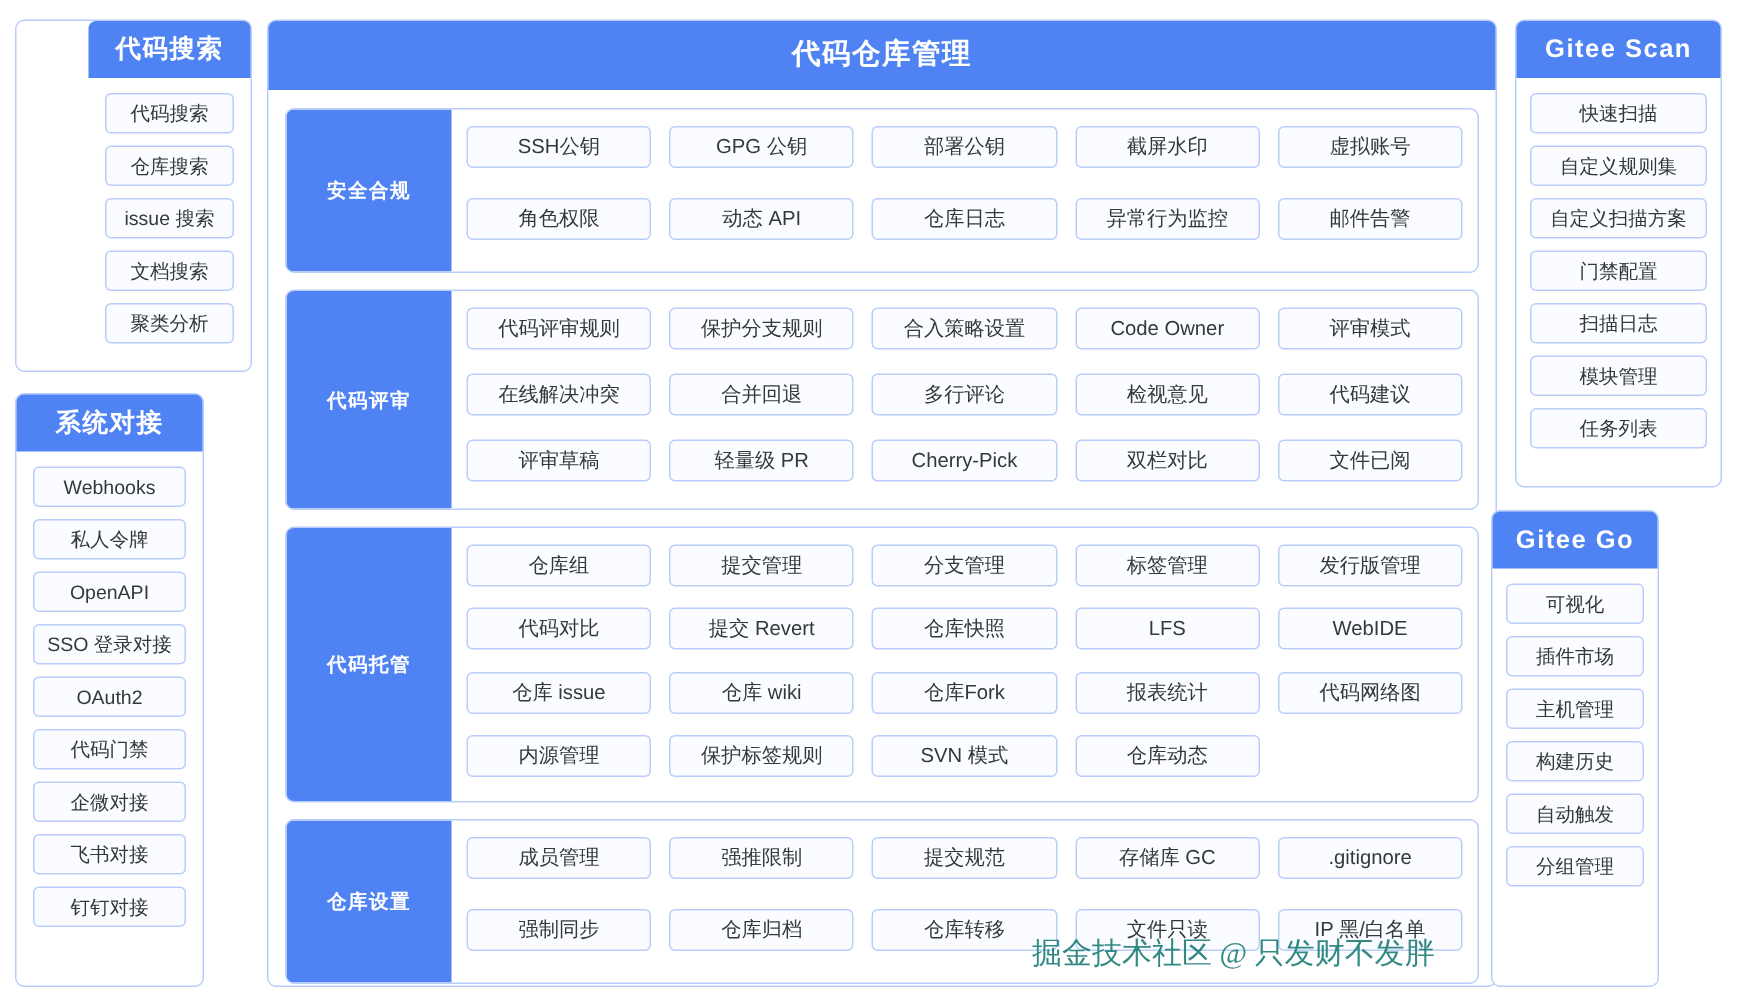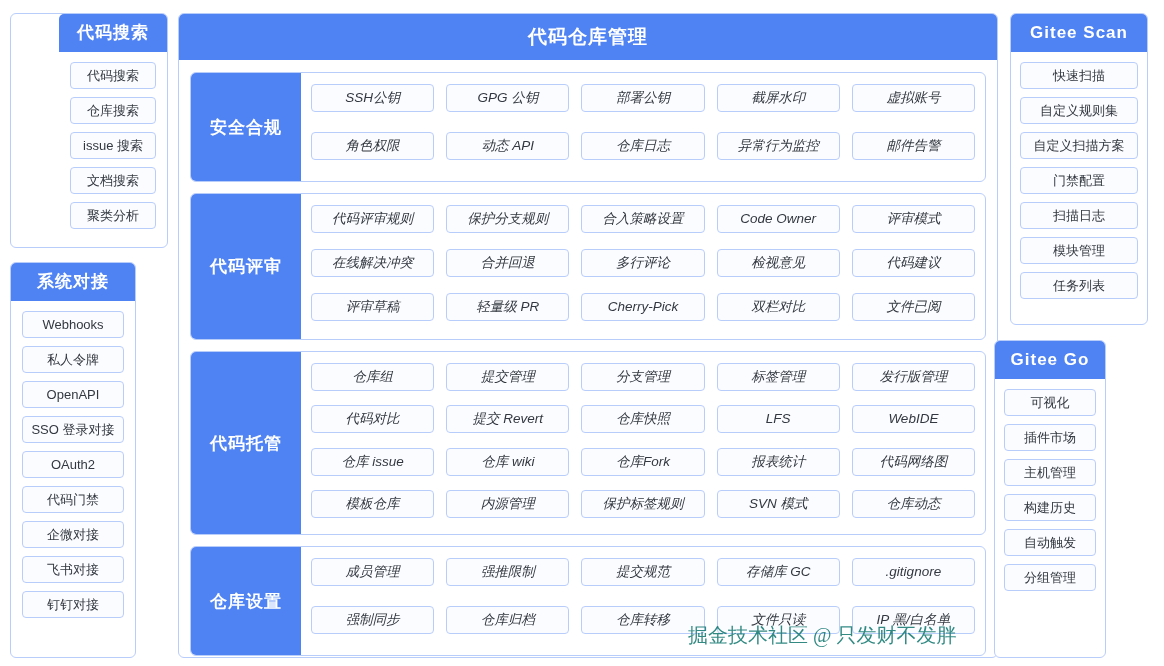--- a/index.html
+++ b/index.html
@@ -81,34 +81,33 @@
     display: flex;
     border: 1px solid #b9cdfb;
     border-radius: 6px;
     overflow: hidden;
     background: #ffffff;
   }
   .group-label {
     flex: 0 0 110px;
     background: #4f82f3;
     color: #ffffff;
-    font-size: 17px;
+    font-size: 13px;
     font-weight: bold;
     display: flex;
     align-items: center;
     justify-content: center;
     letter-spacing: 1px;
   }
   .group-items {
     flex: 1 1 auto;
     padding: 11px 10px;
     display: grid;
     grid-template-columns: repeat(5, 1fr);
     gap: 9px 12px;
-    font-style: italic;
   }
   .cell {
     height: 28px;
     line-height: 26px;
     border: 1px solid #b9cdfb;
     border-radius: 4px;
     background: #fbfcff;
     color: #333840;
     font-size: 13.5px;
     text-align: center;
@@ -220,21 +219,20 @@
           <div class="cell">代码对比</div>
           <div class="cell">提交 Revert</div>
           <div class="cell">仓库快照</div>
           <div class="cell">LFS</div>
           <div class="cell">WebIDE</div>
           <div class="cell">仓库 issue</div>
           <div class="cell">仓库 wiki</div>
           <div class="cell">仓库Fork</div>
           <div class="cell">报表统计</div>
           <div class="cell">代码网络图</div>
-          <div class="cell">模板仓库</div>
           <div class="cell">内源管理</div>
           <div class="cell">保护标签规则</div>
           <div class="cell">SVN 模式</div>
           <div class="cell">仓库动态</div>
         </div>
       </div>
 
       <div class="group" style="height:110px;">
         <div class="group-label">仓库设置</div>
         <div class="group-items">

